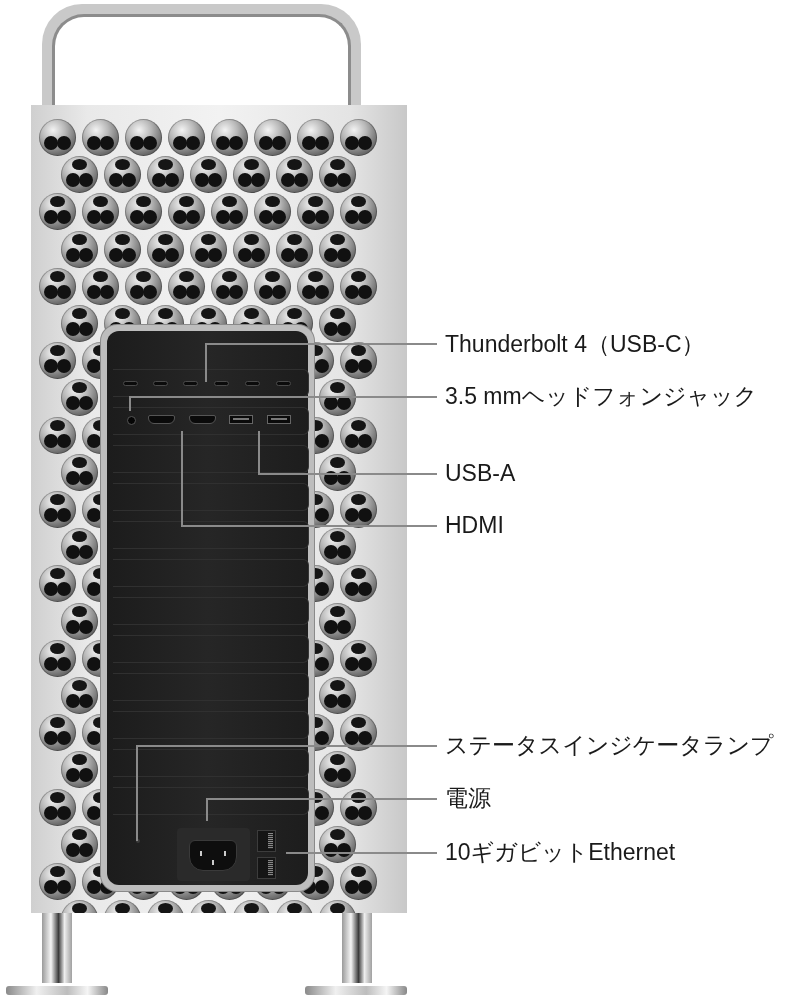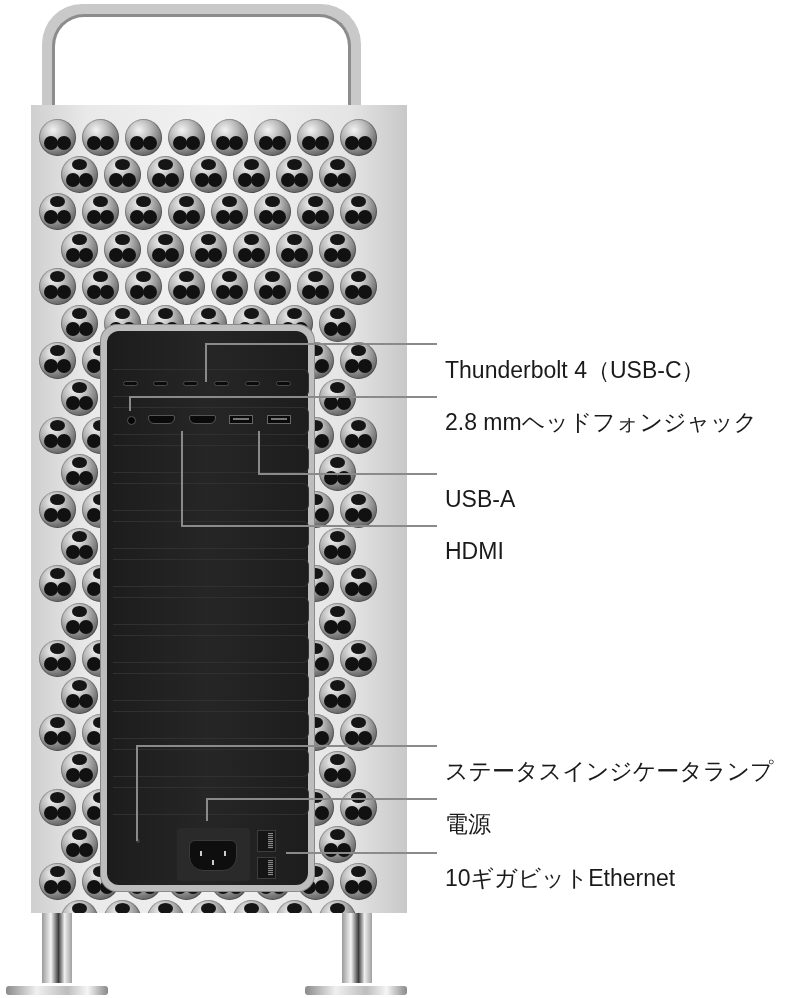--- a/index.html
+++ b/index.html
@@ -80,21 +80,20 @@
   
   .leg { position:absolute; width:30px; height:70px; background:linear-gradient(90deg,#9a9a9a,#f5f5f5 30%,#3c3c3c 55%,#eee 75%,#a0a0a0); }
   .foot { position:absolute; width:102px; height:9px; border-radius:3px;
     background:linear-gradient(90deg,#8a8a8a,#f0f0f0 30%,#bdbdbd 60%,#f5f5f5 80%,#888); }
 
   
   .line { position:absolute; background:#8a8a8a; }
   .label {
     position:absolute; left:445px; font-size:23px; color:#1a1a1a; white-space:nowrap;
     line-height:28px;
-    margin-top:26px;
   }
 </style>
 </head>
 <body>
 
 <div class="handle-shine"></div>
 <div class="handle"></div>
 <div class="handle-inner"></div>
 
 <div class="chassis" id="chassis">
@@ -638,18 +637,18 @@
 
 <div class="line" style="left:136px;top:745px;width:2px;height:96px;"></div>
 <div class="line" style="left:136px;top:745px;width:301px;height:2px;"></div>
 
 <div class="line" style="left:206px;top:798px;width:2px;height:23px;"></div>
 <div class="line" style="left:206px;top:798px;width:231px;height:2px;"></div>
 
 <div class="line" style="left:286px;top:852px;width:151px;height:2px;"></div>
 
 <div class="label" style="top:330px;">Thunderbolt 4（USB-C）</div>
-<div class="label" style="top:382px;">2.8 mmヘッドフォンジャック</div>
+<div class="label" style="top:382px;">3.5 mmヘッドフォンジャック</div>
 <div class="label" style="top:459px;">USB-A</div>
 <div class="label" style="top:511px;">HDMI</div>
 <div class="label" style="top:731px;">ステータスインジケータランプ</div>
 <div class="label" style="top:784px;">電源</div>
 <div class="label" style="top:838px;">10ギガビットEthernet</div>
 
 </body></html>

